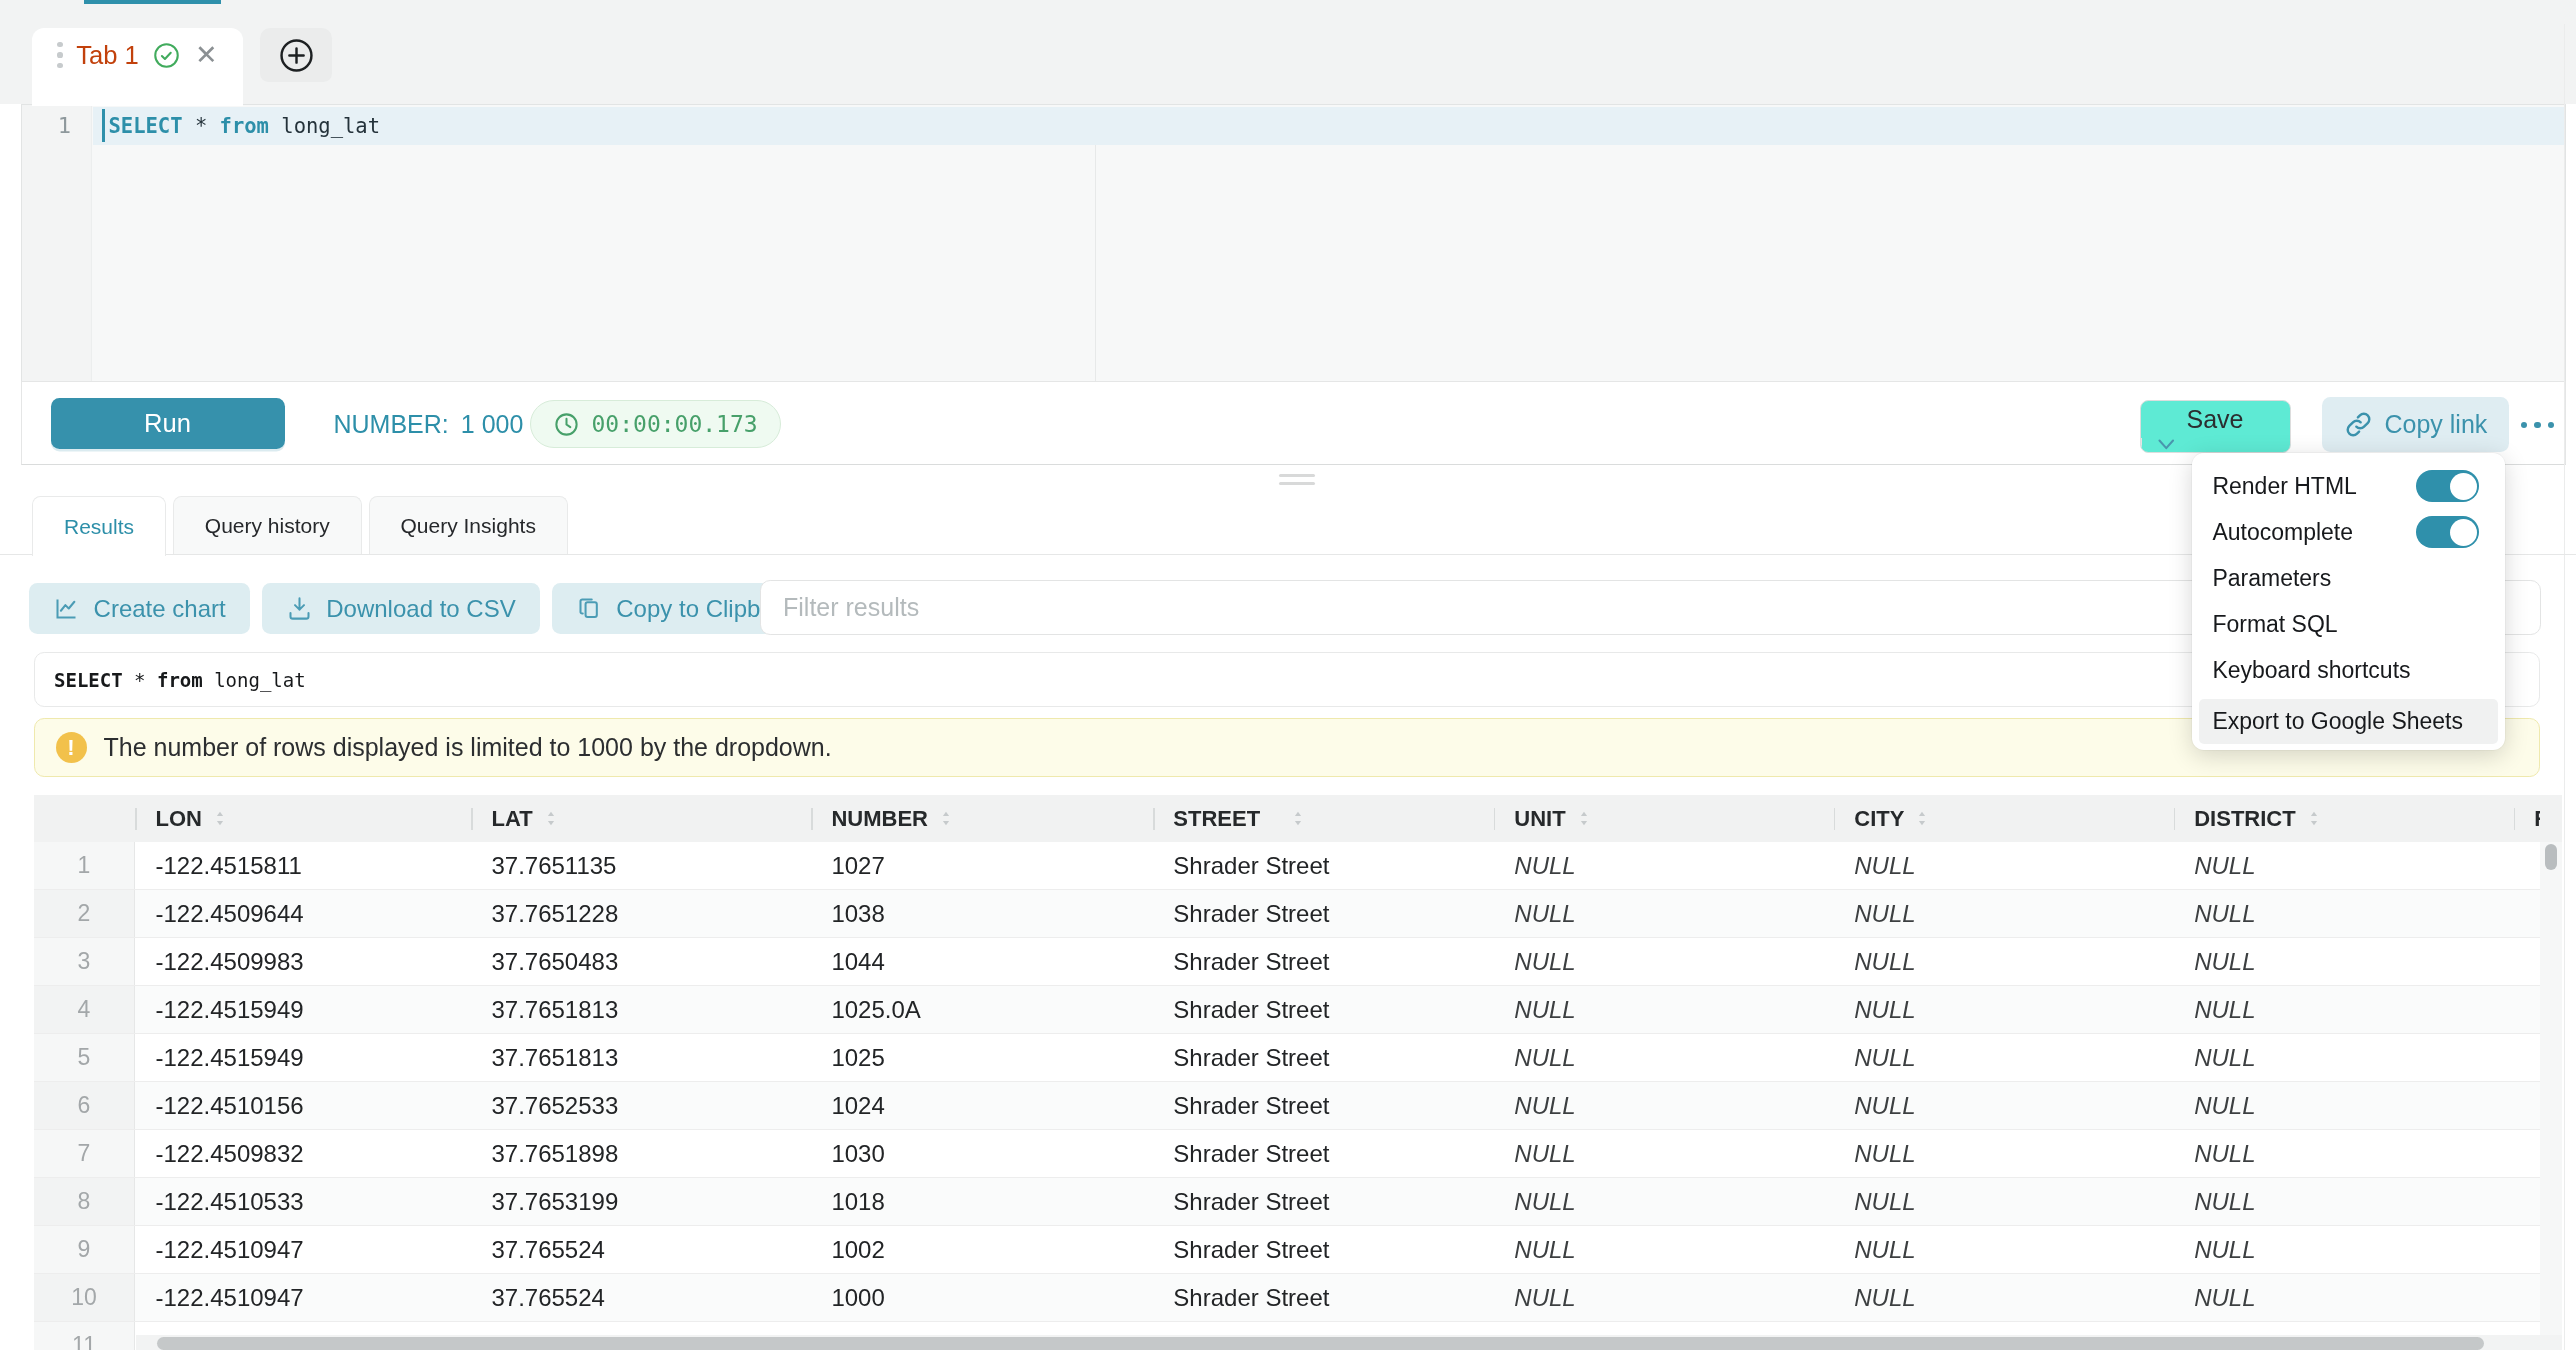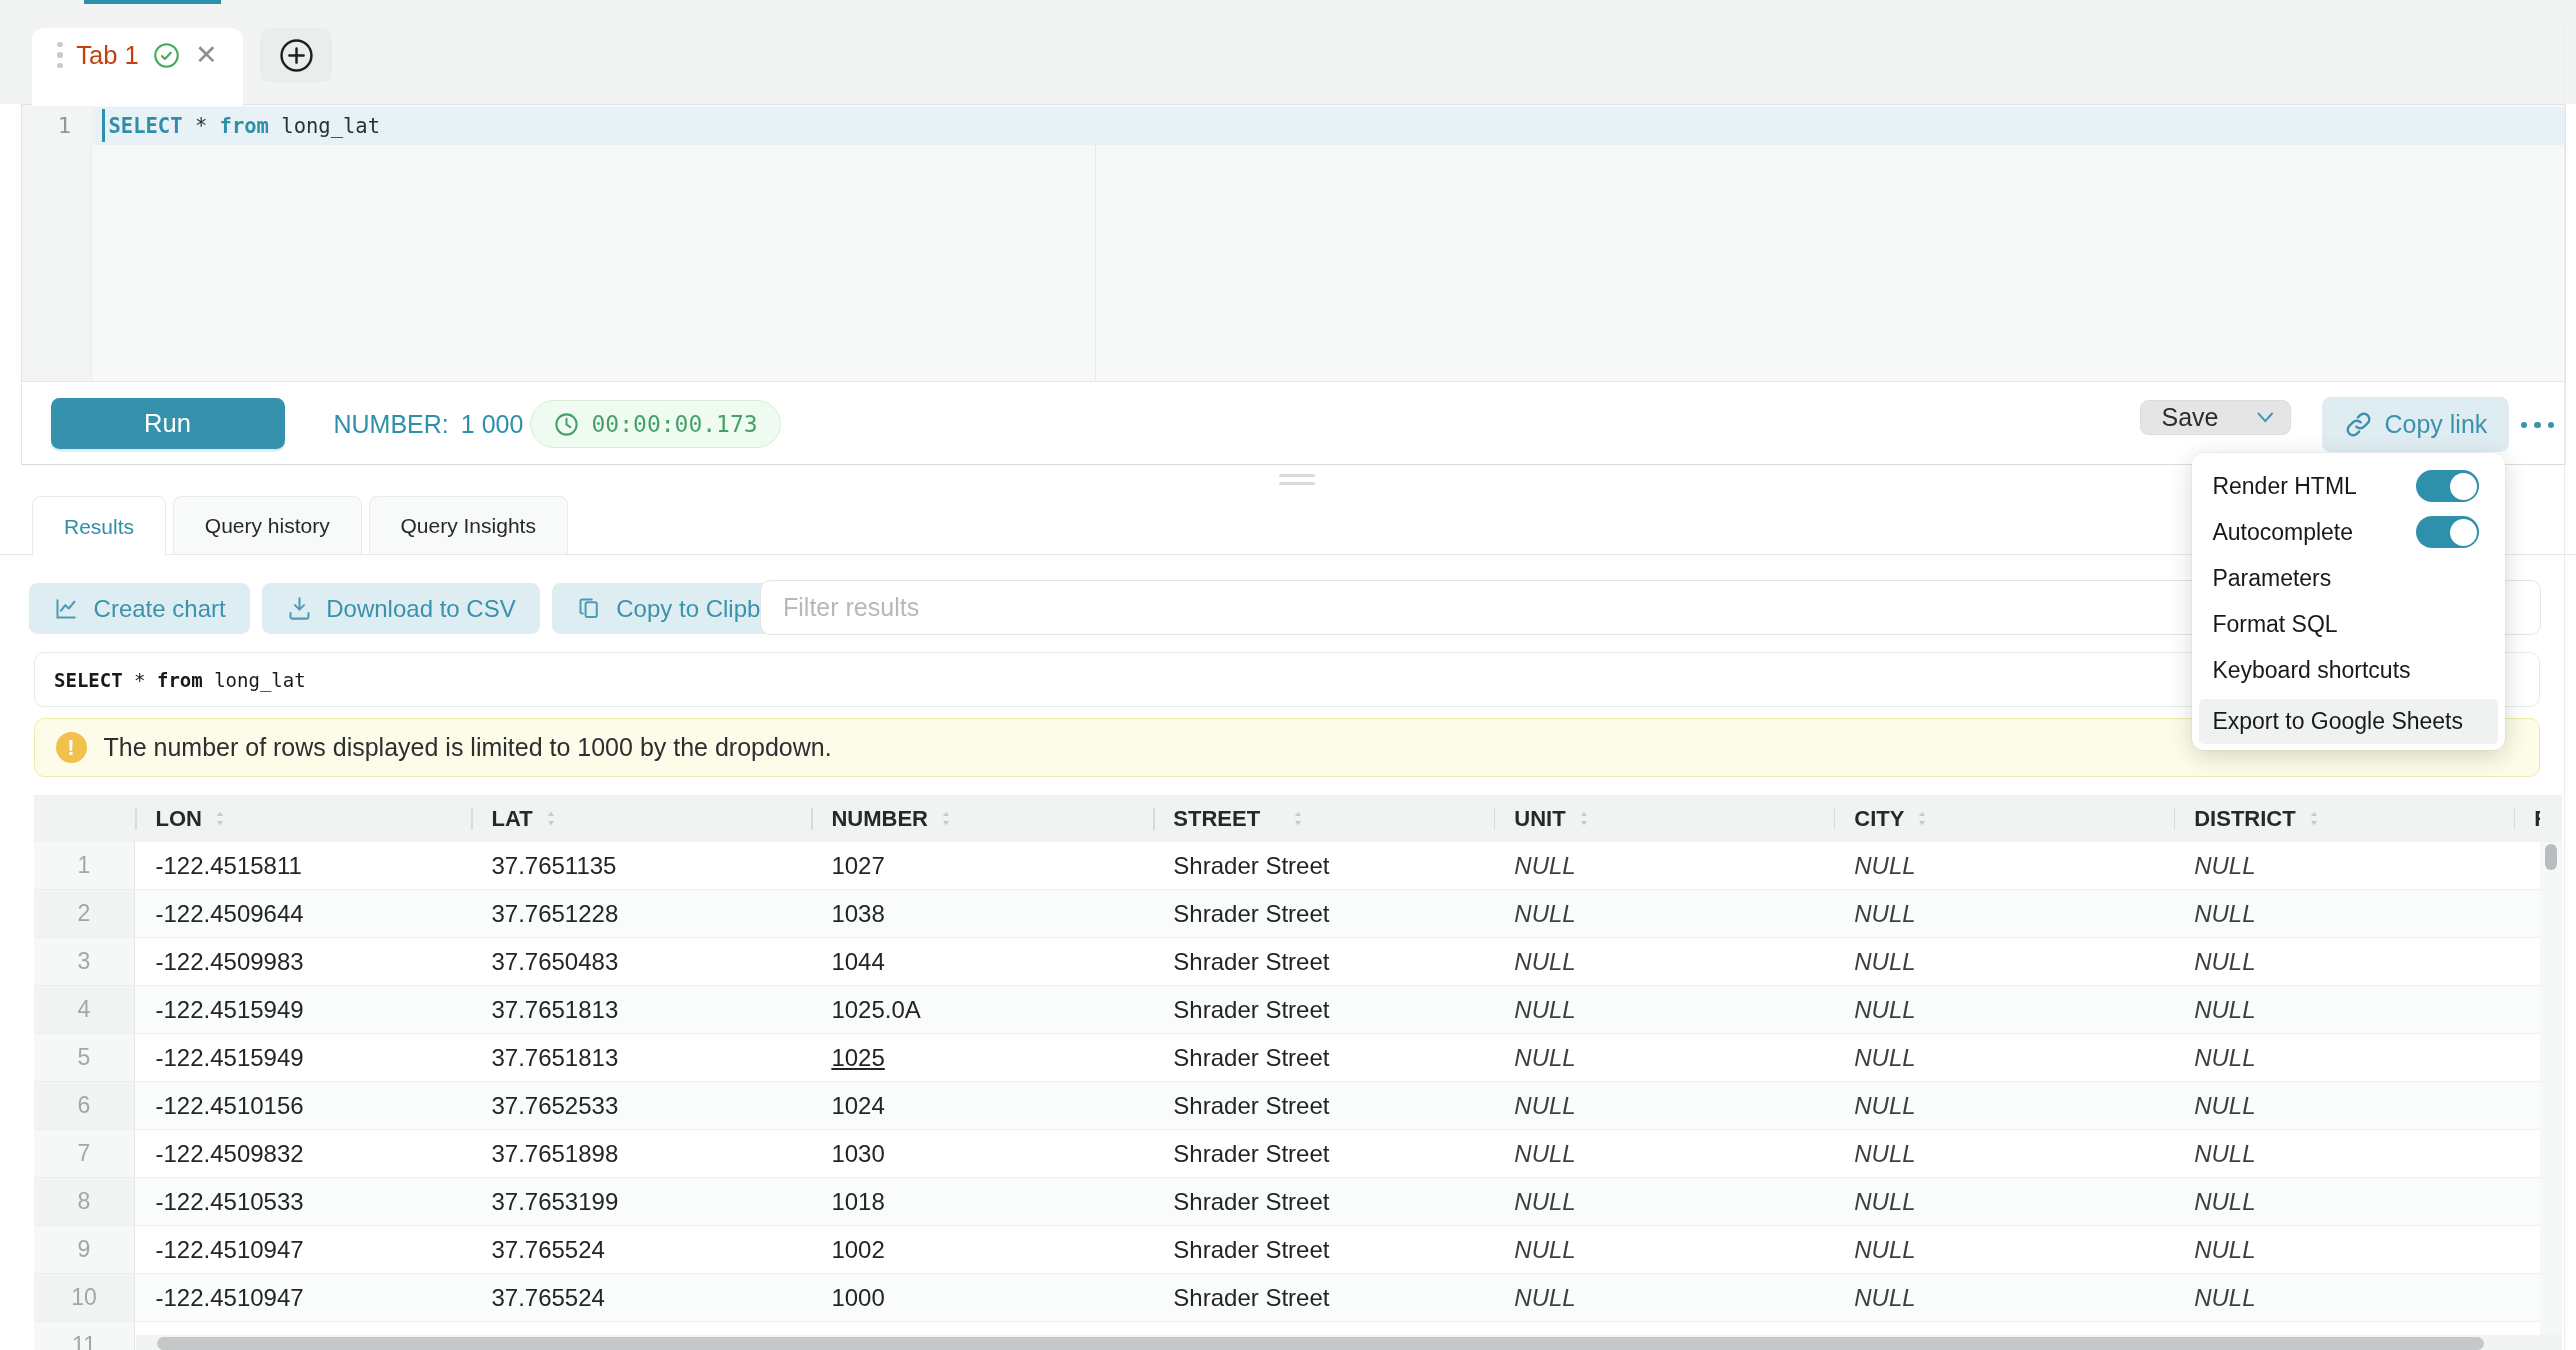--- a/index.html
+++ b/index.html
@@ -59,22 +59,22 @@
     box-shadow:0 2.6px 0 rgba(54,145,172,.18);
   }
   .limit { position:absolute; left:312px; top:0; height:84px; display:flex; align-items:center; gap:12px;
     color:#2d8fa9; font-size:25px; cursor:pointer; }
   .timer {
     position:absolute; left:508px; top:18px; height:48px; padding:0 22px; display:flex; align-items:center; gap:12px;
     background:#effaf1; border:1.7px solid #d7ecd9; border-radius:24px;
     color:#47a06a; font-family:"DejaVu Sans Mono", monospace; font-size:23px;
   }
   .save-group {
-    position:absolute; left:2118px; top:18px; height:35px; width:151px; display:flex;
-    background:#e5e5e5; border:0.9px solid #dcdddd; border-radius:8.5px; overflow:hidden;
+    position:absolute; left:2118px; top:18px; height:53px; width:151px; display:flex;
+    background:#5eead4; border:0.9px solid #dcdddd; border-radius:8.5px; overflow:hidden;flex-direction:column;
   }
   .save-main { flex:1 1 auto; border:none; background:none; font-family:inherit; font-size:25px; color:#2b2e30; cursor:pointer; }
   .save-caret { width:50px; border:none; border-left:0.9px solid #e3e4e4; background:none; display:flex; align-items:center; justify-content:center; cursor:pointer; color:#4996ad; }
   .copylink {
     position:absolute; left:2300px; top:14.5px; height:55px; padding:0 22px; display:flex; align-items:center; gap:12px;
     background:#dfedf2; border:none; border-radius:8.5px; color:#3b92ac; font-size:25px; font-family:inherit; cursor:pointer;
   }
   .more-btn { position:absolute; left:2487px; top:24px; width:58px; height:38px; background:none; border:none;
     display:flex; align-items:center; justify-content:center; gap:6.8px; cursor:pointer; }
   .more-btn i { width:6.8px; height:6.8px; border-radius:50%; background:#3b92ac; }
@@ -424,21 +424,21 @@
           <div class="td" style="width: 341px;">Shrader Street</div>
           <div class="td null" style="width: 340px;">NULL</div>
           <div class="td null" style="width: 340px;">NULL</div>
           <div class="td null" style="width: 340px;">NULL</div>
           <div class="td" style="width: 26.4px;"></div>
         </div>
         <div class="trow">
           <div class="td rownum" style="width: 101px;">5</div>
           <div class="td" style="width: 336px;">-122.4515949</div>
           <div class="td" style="width: 340px;">37.7651813</div>
-          <div class="td" style="width: 342px; text-decoration: underline;">1025</div>
+          <div class="td" style="width: 342px;">1025</div>
           <div class="td" style="width: 341px;">Shrader Street</div>
           <div class="td null" style="width: 340px;">NULL</div>
           <div class="td null" style="width: 340px;">NULL</div>
           <div class="td null" style="width: 340px;">NULL</div>
           <div class="td" style="width: 26.4px;"></div>
         </div>
         <div class="trow even">
           <div class="td rownum" style="width: 101px;">6</div>
           <div class="td" style="width: 336px;">-122.4510156</div>
           <div class="td" style="width: 340px;">37.7652533</div>

